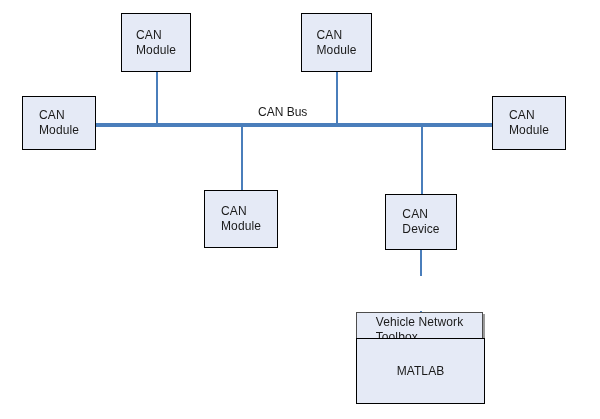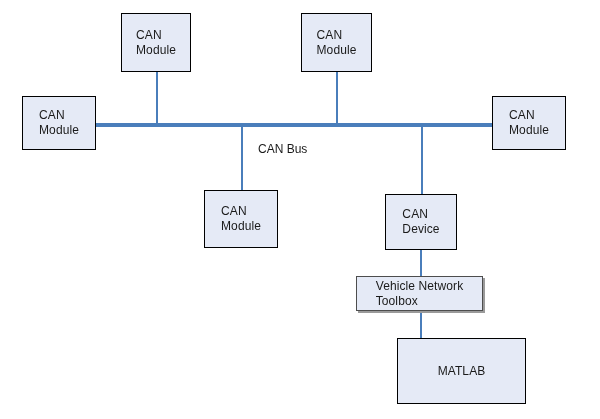--- a/index.html
+++ b/index.html
@@ -48,33 +48,33 @@
     font-size: 12px;
     line-height: 15px;
     letter-spacing: 0.1px;
     white-space: pre-line;
     z-index: 3;
   }
   
   .node.shadowed {
     border: 1px solid #4d4d4d;
     box-shadow: 2px 2px 0 0 #9a9a9a;
+    margin-top: 36px;
   }
 
   
   .bus-label {
     position: absolute;
     font-size: 12px;
     line-height: 15px;
     color: #1a1a1a;
     white-space: nowrap;
     background: #ffffff;
     padding: 0 3px;
     z-index: 4;
-    margin-top: 37px;
   }
 </style>
 </head>
 <body>
 
 <div id="diagram-canvas" style="width: 600px; height: 419px; background: rgb(255, 255, 255);">
     <div class="bus-trunk" style="left: 96px; top: 123px; width: 398px; background: rgb(74, 126, 187);"></div>
     <div class="conn conn-v" style="left: 156px; top: 72px; height: 53px; background: rgb(74, 126, 187);"></div>
     <div class="conn conn-v" style="left: 336px; top: 72px; height: 53px; background: rgb(74, 126, 187);"></div>
     <div class="conn conn-v" style="left: 241px; top: 125px; height: 65px; background: rgb(74, 126, 187);"></div>
@@ -89,14 +89,14 @@
     <div class="node" style="left: 22px; top: 96px; width: 74px; height: 54px; background: rgb(229, 234, 246); color: rgb(26, 26, 26); border-color: rgb(0, 0, 0);">CAN
 Module</div>
     <div class="node" style="left: 492px; top: 96px; width: 74px; height: 54px; background: rgb(229, 234, 246); color: rgb(26, 26, 26); border-color: rgb(0, 0, 0);">CAN
 Module</div>
     <div class="node" style="left: 204px; top: 190px; width: 74px; height: 58px; background: rgb(229, 234, 246); color: rgb(26, 26, 26); border-color: rgb(0, 0, 0);">CAN
 Module</div>
     <div class="node" style="left: 385px; top: 194px; width: 72px; height: 56px; background: rgb(229, 234, 246); color: rgb(26, 26, 26); border-color: rgb(0, 0, 0);">CAN
 Device</div>
     <div class="node shadowed" style="left: 356px; top: 276px; width: 127px; height: 35px; background: rgb(229, 234, 246); color: rgb(26, 26, 26); border-color: rgb(77, 77, 77); box-shadow: rgb(154, 154, 154) 2px 2px 0px 0px;">Vehicle Network
 Toolbox</div>
-    <div class="node" style="left: 356px; top: 338px; width: 129px; height: 66px; background: rgb(229, 234, 246); color: rgb(26, 26, 26); border-color: rgb(0, 0, 0); margin-left: 41px;">MATLAB</div>
+    <div class="node" style="left: 356px; top: 338px; width: 129px; height: 66px; background: rgb(229, 234, 246); color: rgb(26, 26, 26); border-color: rgb(0, 0, 0);">MATLAB</div>
   </div>
 
 </body></html>

